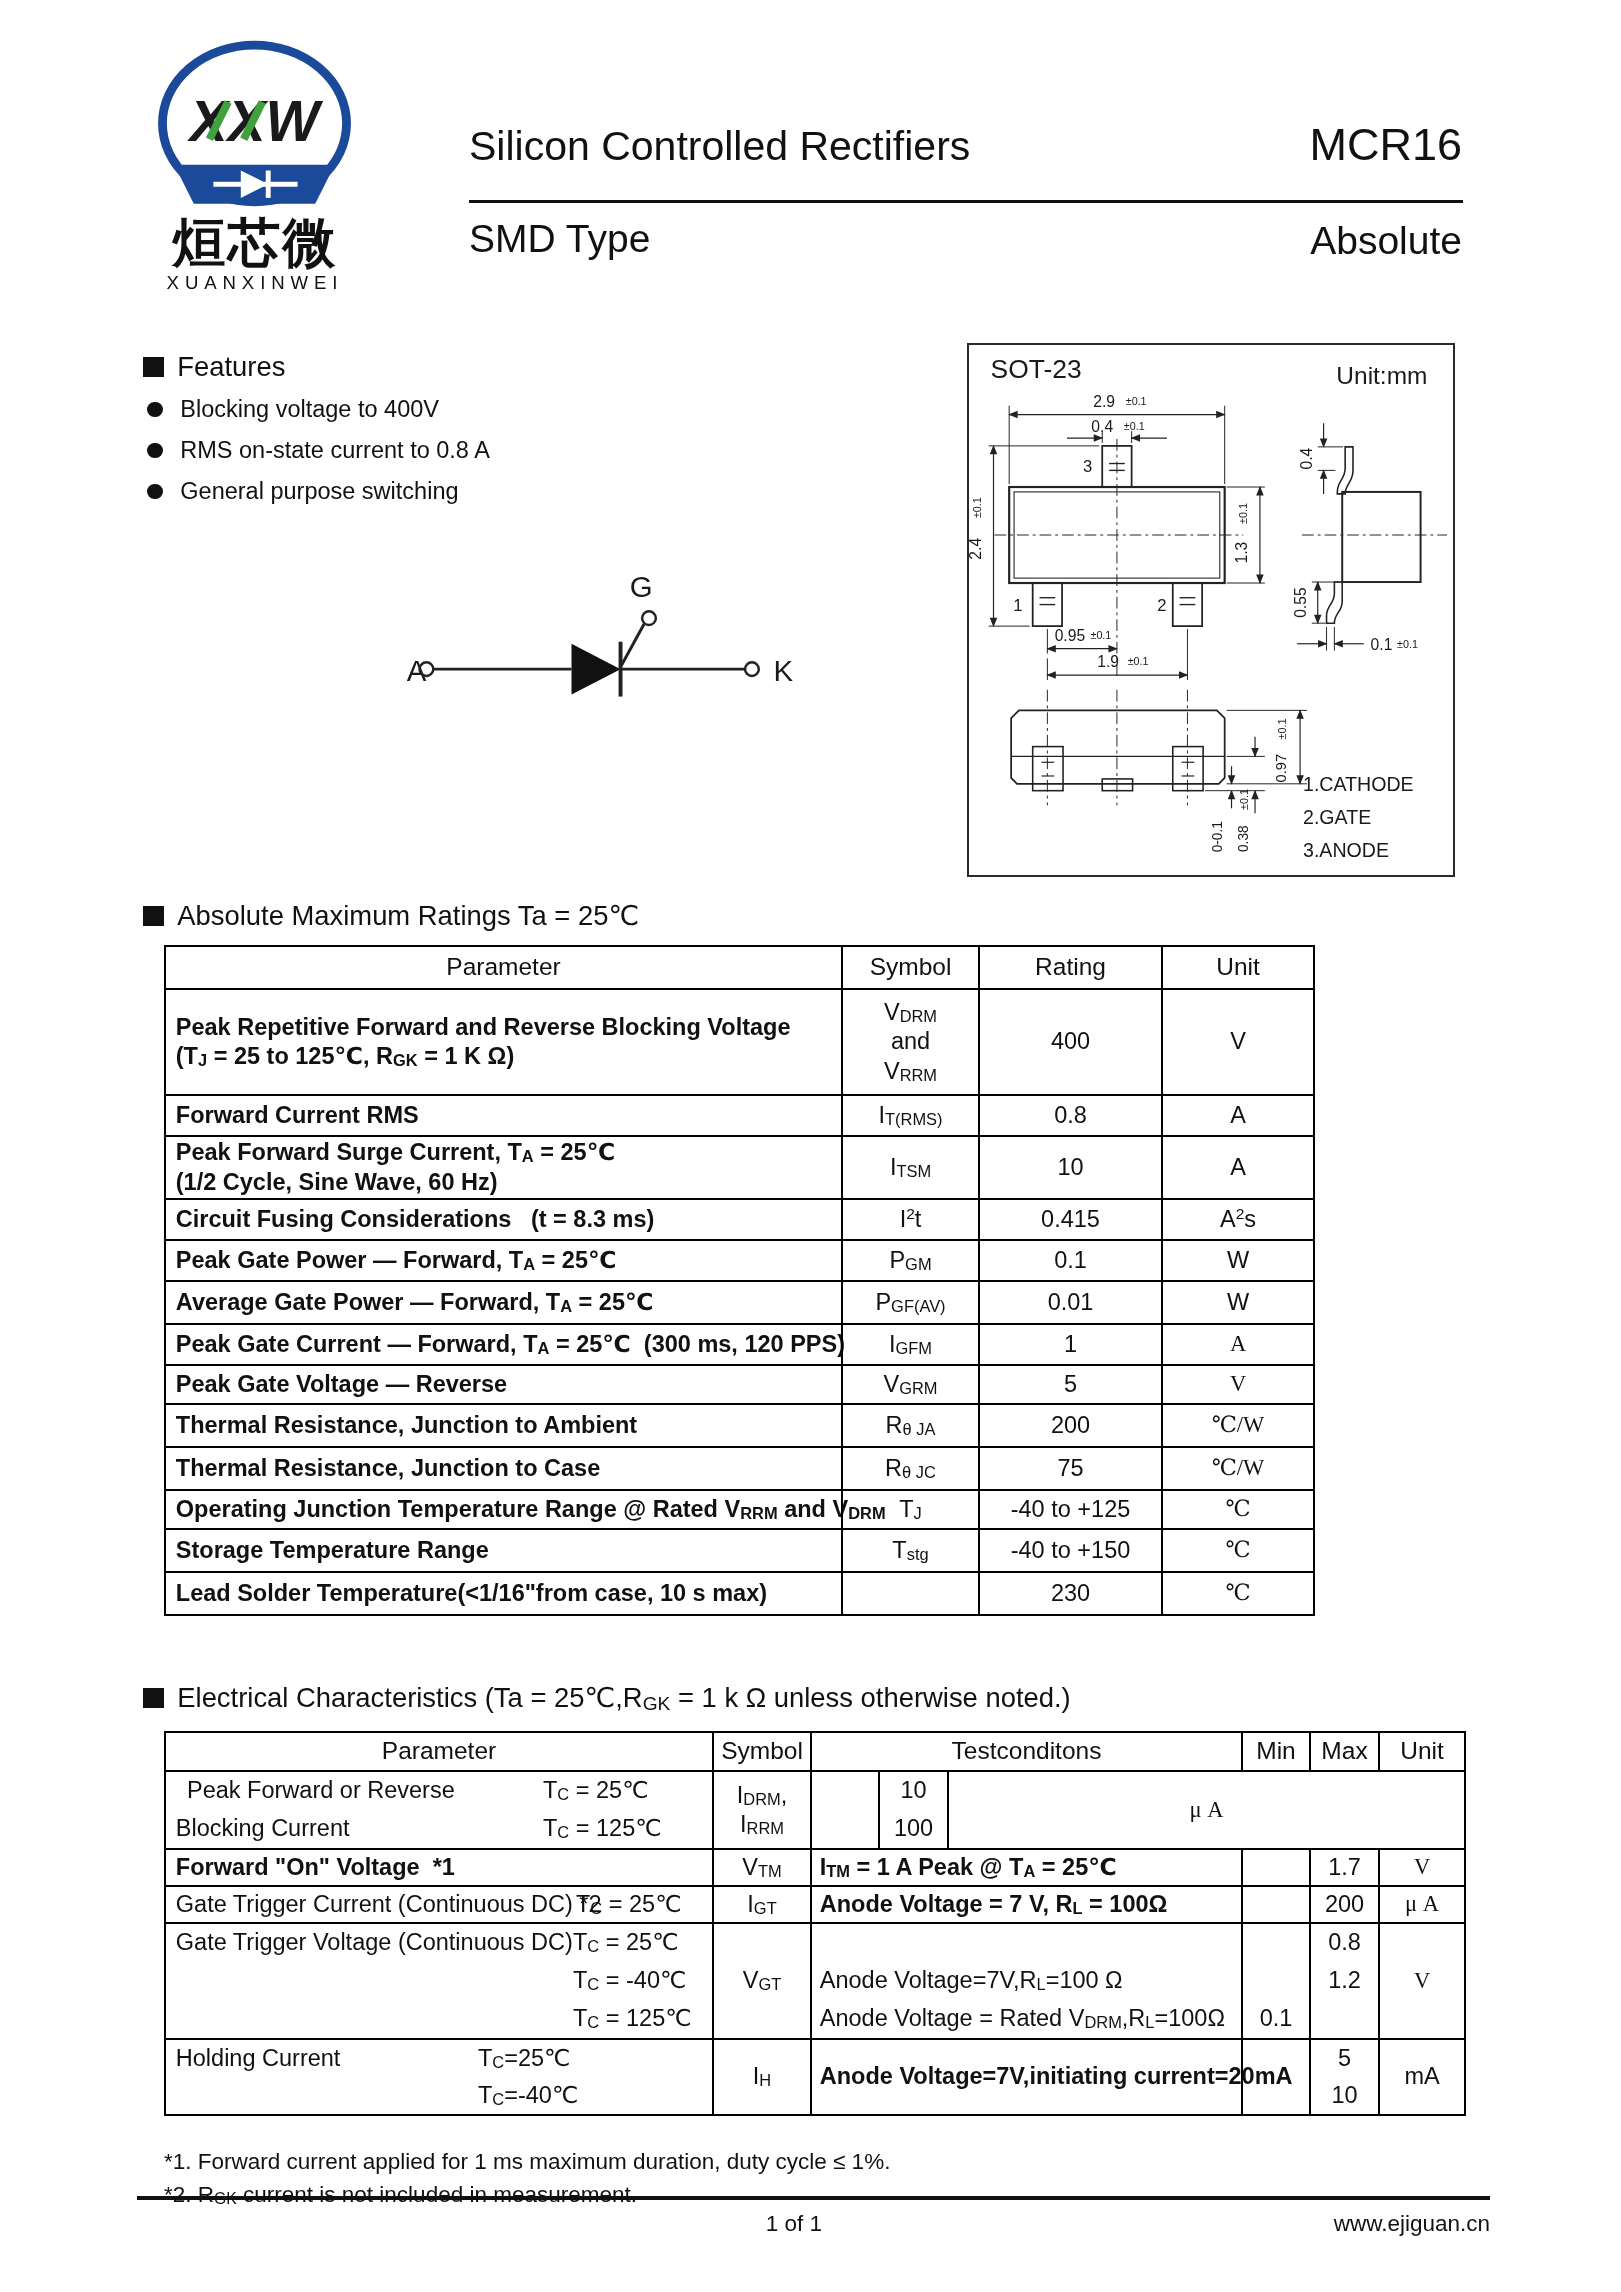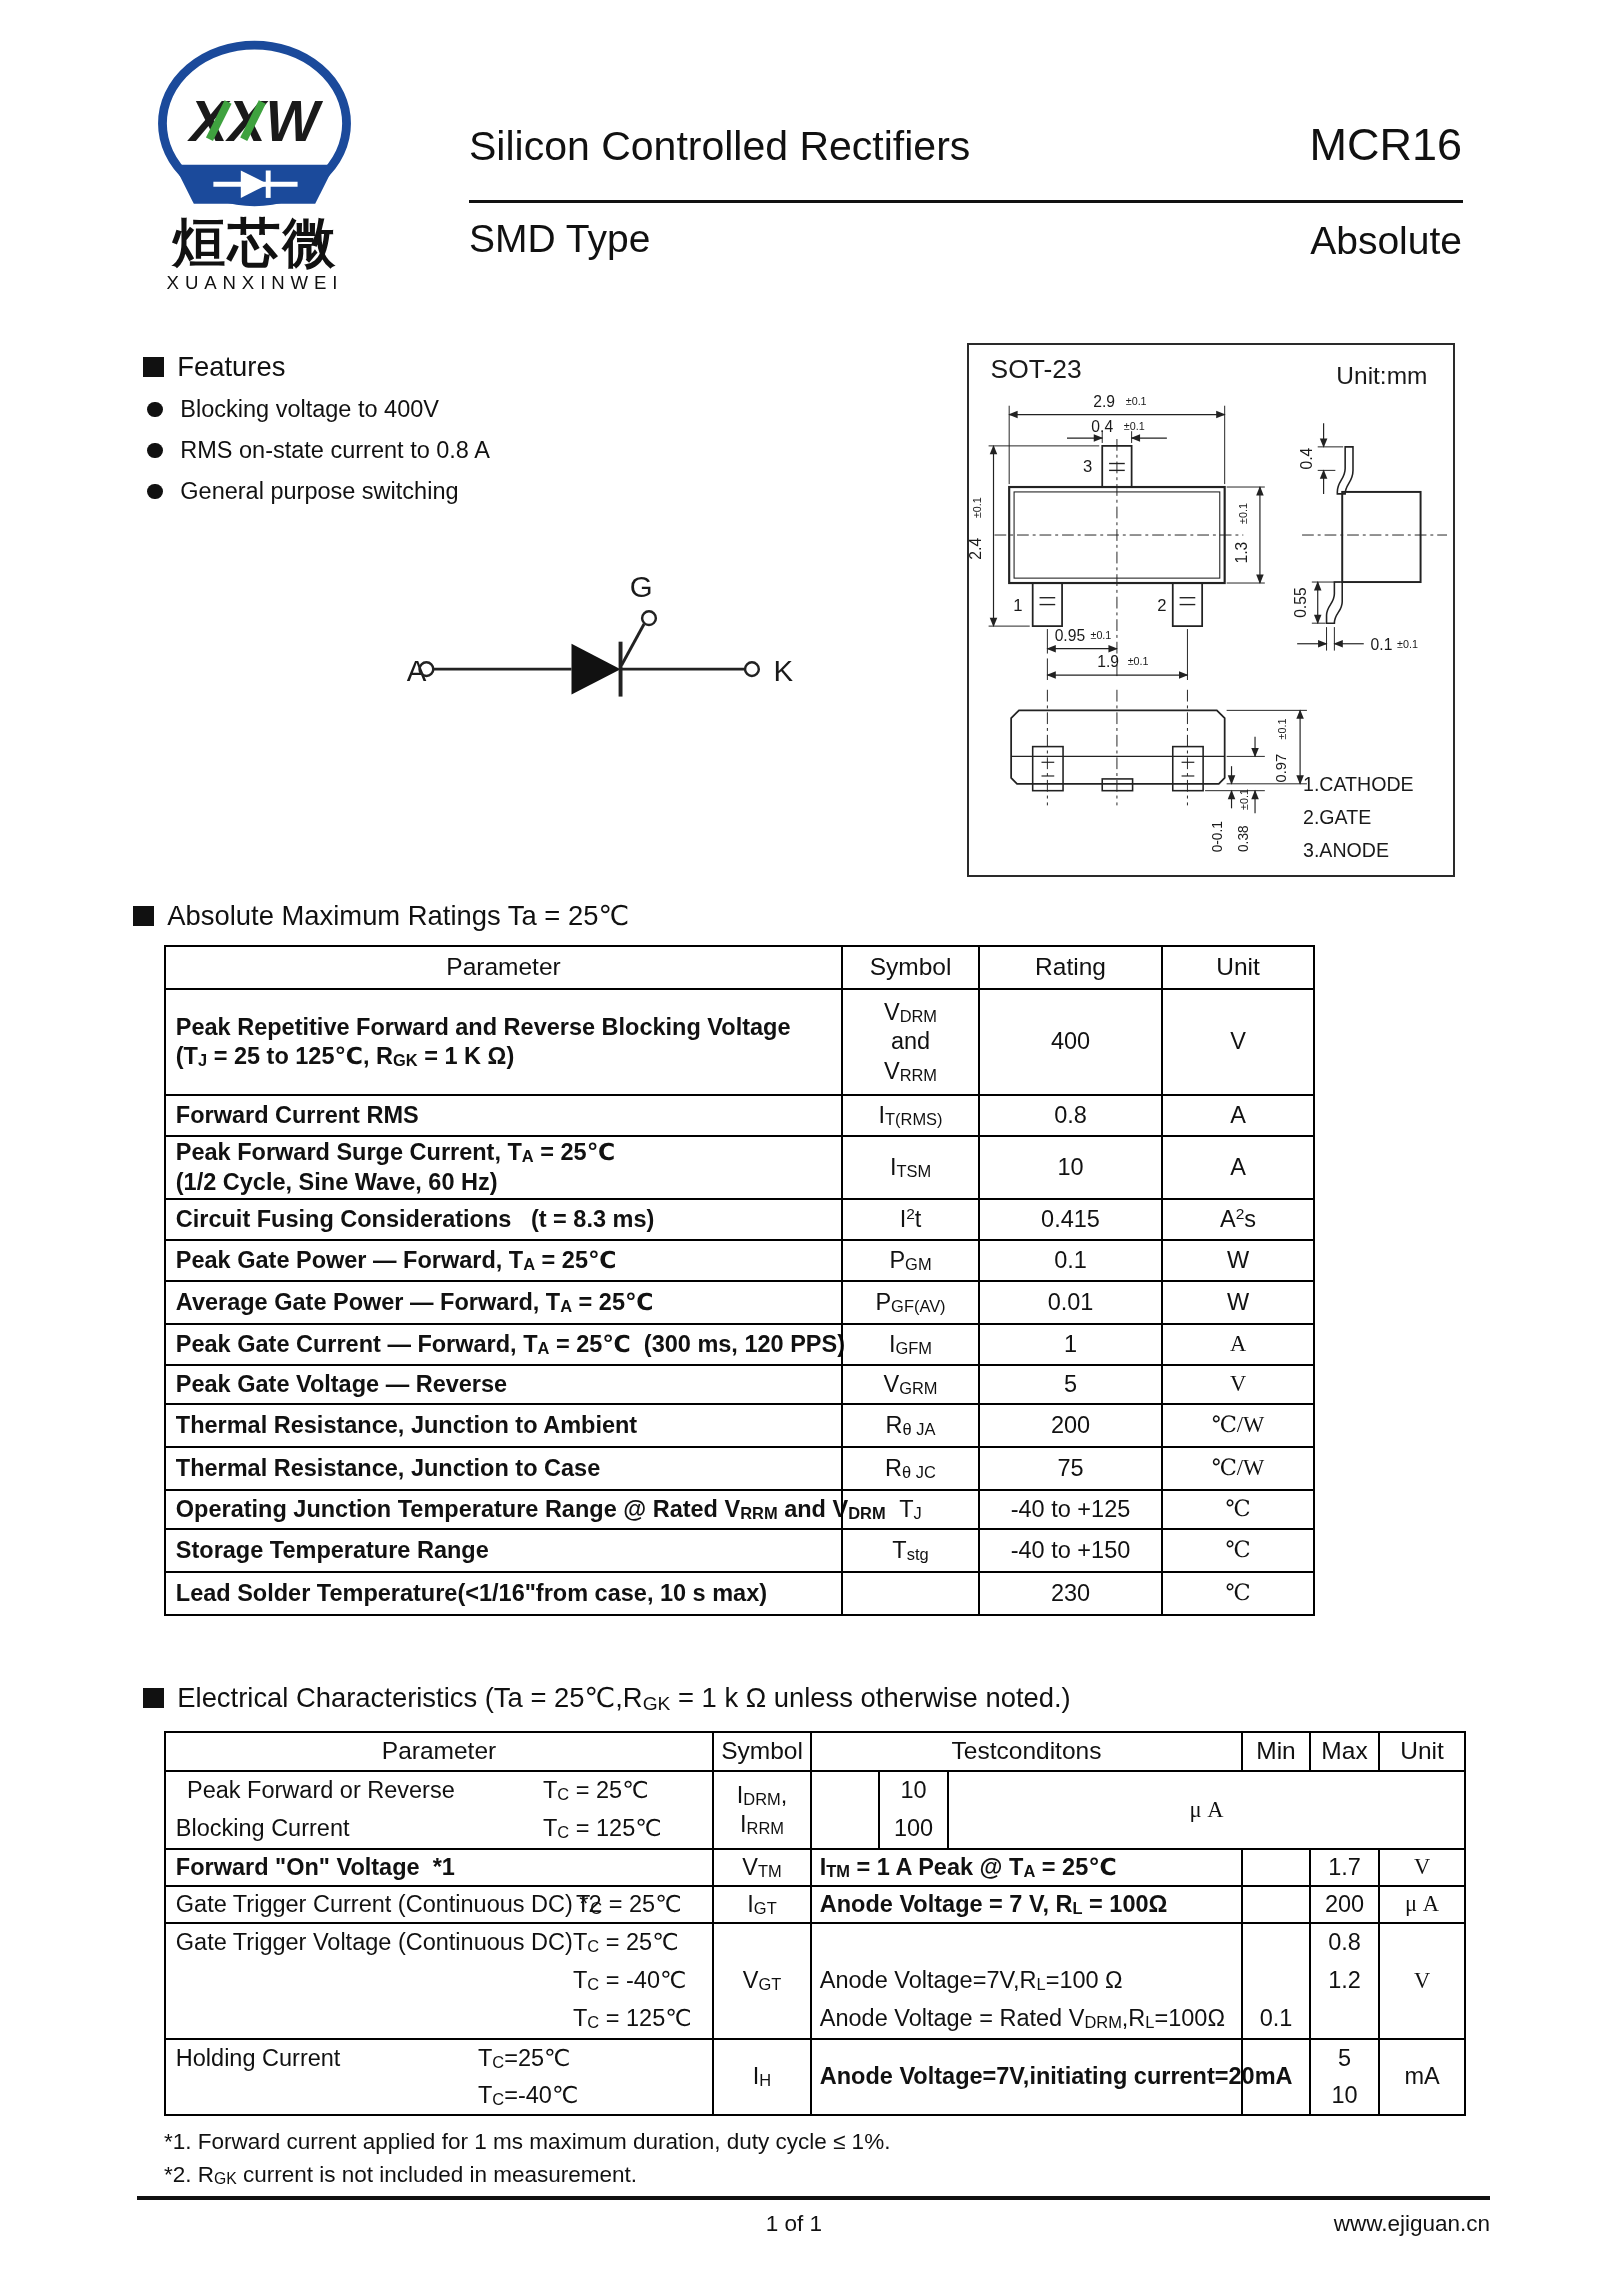--- a/index.html
+++ b/index.html
@@ -39,21 +39,21 @@
   .pline{white-space:nowrap;font-weight:bold;}
   .t1 .cp{width:675px;} .t1 .cs{width:137px;} .t1 .cr{width:183px;} .t1 .cu{flex:1;}
   .t2 .cp{width:546px;} .t2 .cs{width:98px;} .t2 .cc{width:431px;} .t2 .cmin{width:68px;}
   .t2 .cmax{width:69px;} .t2 .cu{flex:1;}
   .t2 .cc.pl{padding-left:7.8px;}
   .line{position:relative;display:flex;align-items:center;width:100%;white-space:nowrap;}
   .cnd{position:absolute;white-space:nowrap;}
   .serif{font-family:"Liberation Serif","DejaVu Serif",serif;font-size:22.5px;}
   .hcell{font-size:24.5px;}
 
-  .note{font-size:22.5px;}
+  .note{font-size:22.5px;margin-top:20px;}
   .foot{font-size:22.5px;}
 
   
   svg text{font-family:"Liberation Sans","DejaVu Sans",sans-serif;fill:#1a1a1a;}
   .ln{stroke:#222;fill:none;}
   .cl{stroke:#222;fill:none;stroke-width:1;stroke-dasharray:12 4 3 4;}
 </style>
 </head>
 <body>
 
@@ -225,21 +225,21 @@
       <line x1="292" y1="478" x2="292" y2="455" class="ln" stroke-width="1.2" marker-end="url(#ar)"></line>
       <text font-size="14" text-anchor="middle" transform="rotate(-90 285 504)" x="285" y="504">0.38</text>
       <text font-size="11" text-anchor="middle" transform="rotate(-90 285 464)" x="285" y="464">±0.1</text>
 
       <text x="341" y="455" font-size="20">1.CATHODE</text>
       <text x="341" y="489" font-size="20">2.GATE</text>
       <text x="341" y="523" font-size="20">3.ANODE</text>
     </svg>
   </div>
 
-  <div class="abs sechead" style="left:133px;top:900px">
+  <div class="abs sechead" style="left:143px;top:900px">
     <span class="sq"></span>
     <span>Absolute Maximum Ratings Ta = 25℃</span>
   </div>
 
   <div class="abs tbl t1" style="left:164px;top:945px;width:1151px">
     <div class="trow r0 hcell" style="height:41px">
       <div class="c cp">Parameter</div>
       <div class="c cs">Symbol</div>
       <div class="c cr">Rating</div>
       <div class="c cu">Unit</div>

